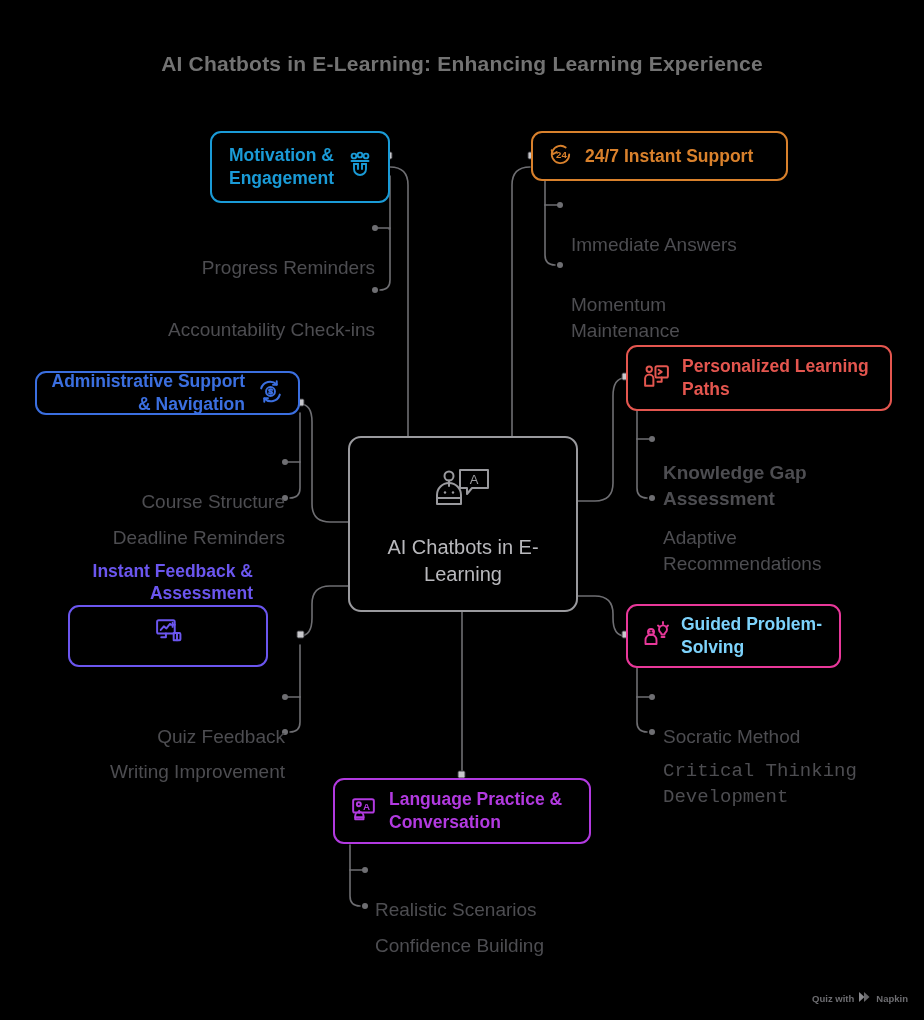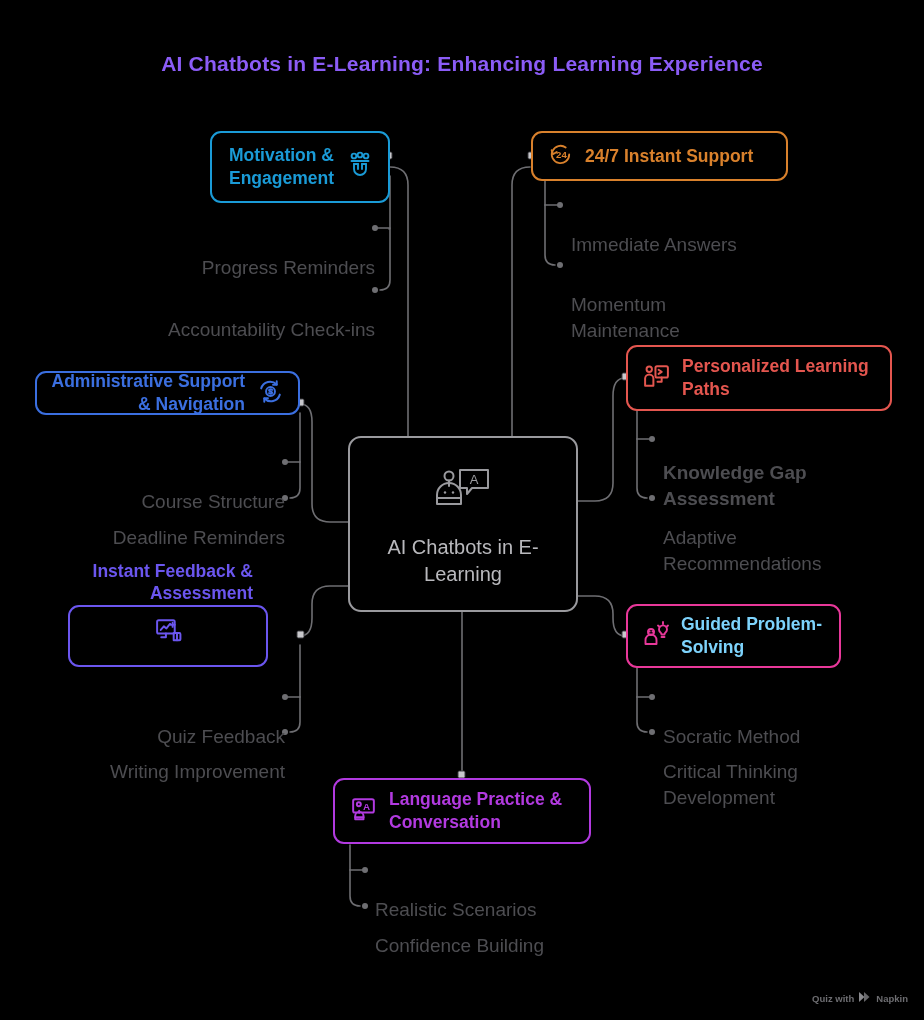--- a/index.html
+++ b/index.html
@@ -27,21 +27,21 @@
     width: 924px;
     height: 1020px;
     pointer-events: none;
   }
   .title {
     position: absolute;
     left: 0;
     top: 52px;
     width: 924px;
     text-align: center;
-    color: #8b5cf6;
+    color: #737373;
     font-size: 21px;
     font-weight: bold;
     letter-spacing: .2px;
   }
   .node {
     position: absolute;
     box-sizing: border-box;
     border: 2px solid #777;
     border-radius: 11px;
     display: flex;
@@ -285,21 +285,21 @@
         <path d="M3.5 24v-4a5.5 5.5 0 0 1 11 0v4z"></path>
         <path d="M6.5 11.5h1.2M10.5 11.5h1.2"></path>
         <path d="M18.5 12.5a4 4 0 1 1 5 0c-.7.6-1 1.2-1 2h-3c0-.8-.3-1.4-1-2z"></path>
         <path d="M19.5 17h3"></path>
         <path d="M21 2v2M26 5.5l-1.4 1.2M16 5.5l1.4 1.2"></path>
       </svg>
     </span>
     <span class="label" style="color:#7dd3fc;">Guided Problem-Solving</span>
   </div>
   <div class="sub l" style="left:663px; top:687px; width:225px;">Socratic Method</div>
-  <div class="sub l" style="left:663px; top:722px; width:225px;">Critical Thinking Development</div>
+  <div class="sub l" style="left:663px; top:722px; width:225px;font-family:Liberation Mono, monospace;">Critical Thinking Development</div>
 
   <div class="node iconleft" style="left:333px; top:778px; width:258px; height:66px; border-color:#b23ae0;">
     <span class="ic">
       <svg width="29" height="29" viewBox="0 0 28 28" fill="none" stroke="#b23ae0" stroke-width="1.9" stroke-linecap="round" stroke-linejoin="round">
         <rect x="4" y="4" width="20" height="13" rx="1.8"></rect>
         <text x="17" y="14" fill="#b23ae0" stroke="none" font-size="9.5" font-weight="bold" font-family="Liberation Sans, sans-serif" text-anchor="middle">A</text>
         <circle cx="9.5" cy="9" r="1.9"></circle>
         <path d="M6 23.5v-3.2a4 4 0 0 1 8 0v3.2z"></path>
         <path d="M6 21.4h8"></path>
         <path d="M9.8 17.2v-2"></path>

